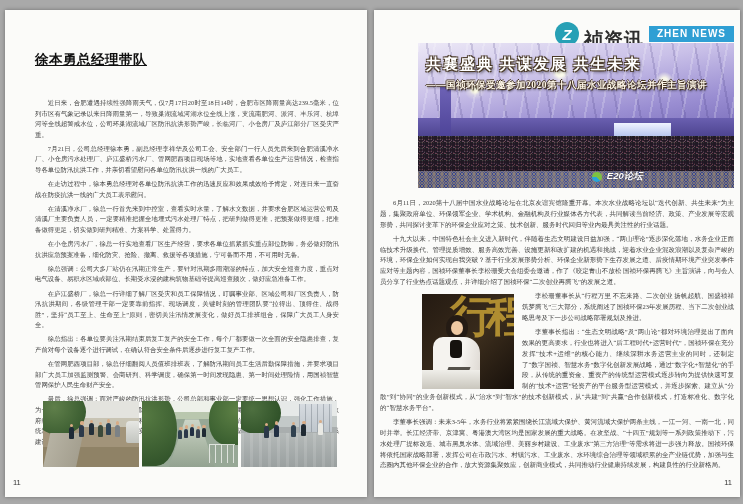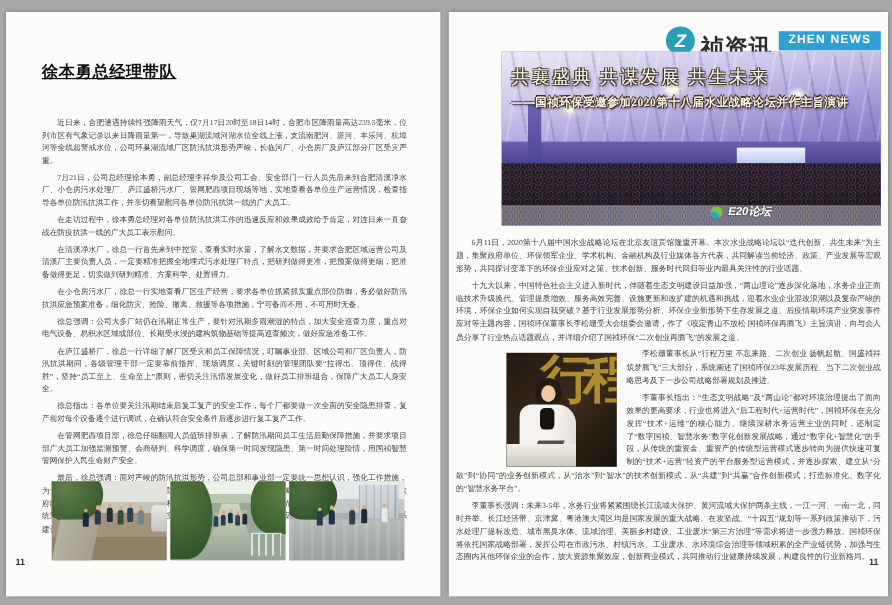--- a/index.html
+++ b/index.html
@@ -43,22 +43,22 @@
   .ph3-building{right:5%;top:5%;width:35%;height:42%;
                 background:repeating-linear-gradient(90deg,rgba(90,100,110,.35) 0 1px,transparent 1px 6px),
                            linear-gradient(#d6dbe0,#bfc6cc);}
   .ph3-wet{left:0;bottom:0;width:100%;height:52%;
            background:repeating-linear-gradient(90deg,rgba(255,255,255,.12) 0 3px,transparent 3px 9px),
                       linear-gradient(180deg,#b4b9b8,#9aa0a0);}
   .pn{position:absolute;width:5px;height:12px;border-radius:2.5px 2.5px 1px 1px;background:currentColor;}
   .pn::before{content:"";position:absolute;top:-3.4px;left:.9px;width:3.2px;height:3.2px;
               border-radius:50%;background:#d8ab85;}
   .pn.sm{width:4px;height:9px;}
-  .pagenum{position:absolute;bottom:24px;font-size:7.5px;color:#333;
-           font-family:"Liberation Sans","DejaVu Sans",sans-serif;font-weight:bold;}
+  .pagenum{position:absolute;bottom:10px;font-size:7.5px;color:#333;
+           font-family:"Liberation Sans","DejaVu Sans",sans-serif;}
   .left-num{left:8px;} .right-num{right:8px;}
 
   
   .rp-header{position:absolute;top:11px;right:6px;height:26px;display:flex;align-items:center;gap:5px;}
   .logo-circle{width:24px;height:24px;border-radius:50%;background:var(--accent-teal,#27a0b5);
                display:flex;align-items:center;justify-content:center;}
   .logo-z{color:#fff;font:bold italic 15px "Liberation Sans","DejaVu Sans",sans-serif;}
   .brand{font-size:19px;font-weight:bold;color:#2d2d2d;letter-spacing:1px;margin-top:12px;}
   .badge{background:var(--badge-blue,#2f9fd4);color:#fff;padding:2px 8px 3px;
          font:bold 10px "Liberation Sans","DejaVu Sans",sans-serif;letter-spacing:1px;}
@@ -78,21 +78,21 @@
   .hero-audience{left:0;top:64%;width:100%;height:26%;
     background:
       repeating-radial-gradient(circle at 3px 2px,rgba(20,16,26,.85) 0 1.3px,transparent 2.2px) 0 0/9px 6px,
       repeating-radial-gradient(circle at 6px 4px,rgba(170,60,60,.35) 0 1px,transparent 2px) 0 0/13px 8px,
       repeating-linear-gradient(180deg,rgba(46,107,79,.55) 0 1.5px,transparent 1.5px 6px),
       linear-gradient(180deg,#6a5e76,#3f3850);}
   .hero-carpet{left:0;bottom:0;width:100%;height:12%;
     background:
       repeating-radial-gradient(circle at 4px 3px,rgba(220,180,90,.5) 0 .8px,transparent 1.6px) 0 0/8px 6px,
       linear-gradient(90deg,#31418e,#3a4da0 50%,#31418e);}
-  .hero-title{position:absolute;top:12px;left:8px;font-size:15px;font-weight:normal;
+  .hero-title{position:absolute;top:12px;left:8px;font-size:15px;font-weight:bold;
     letter-spacing:2px;color:#fff;
     text-shadow:1px 1px 0 #4a3a28,-1px -1px 0 #4a3a28,1px -1px 0 #4a3a28,-1px 1px 0 #4a3a28,2px 2px 3px rgba(0,0,0,.6);}
   .hero-sub{position:absolute;top:36px;left:8px;font-size:9.5px;font-weight:bold;color:#fdf6e8;
     letter-spacing:.5px;
     text-shadow:1px 1px 0 #41301f,-1px 0 0 #41301f,0 -1px 0 #41301f,1px 2px 2px rgba(0,0,0,.55);}
   .watermark{position:absolute;bottom:5px;left:55%;display:flex;align-items:center;gap:5px;
     color:#fff;font:bold italic 9.5px "Liberation Sans","DejaVu Sans",sans-serif;
     text-shadow:0 0 2px rgba(0,0,0,.55);}
   .wm-dot{width:10px;height:10px;border-radius:50%;
     background:conic-gradient(#7dc242 0 40%,#2aa5d8 40% 75%,#7dc242 75% 100%);}

